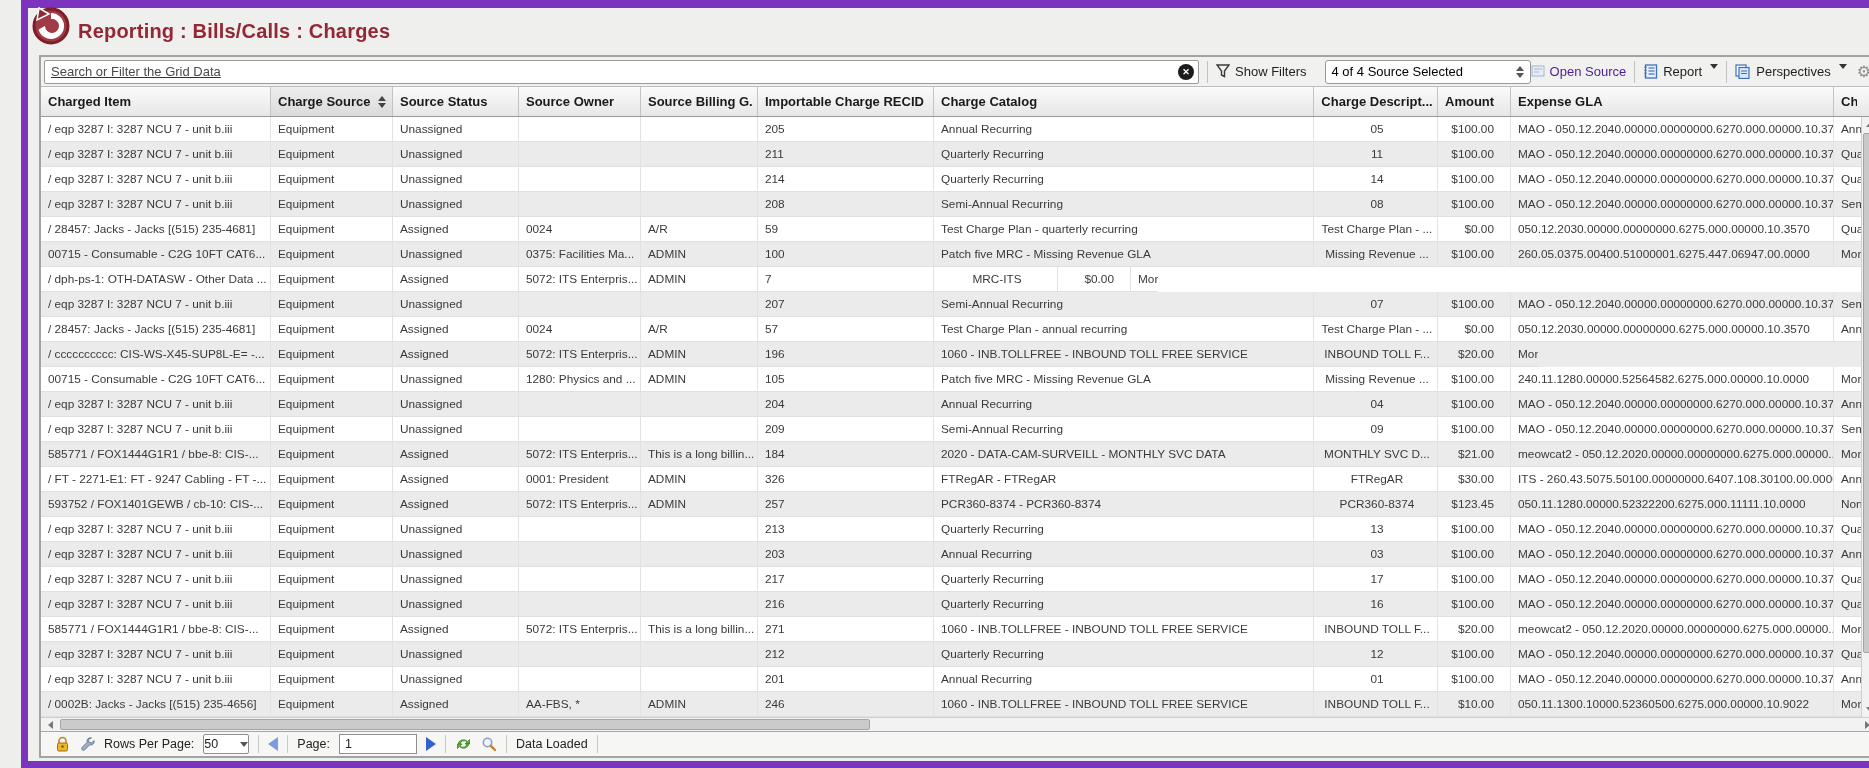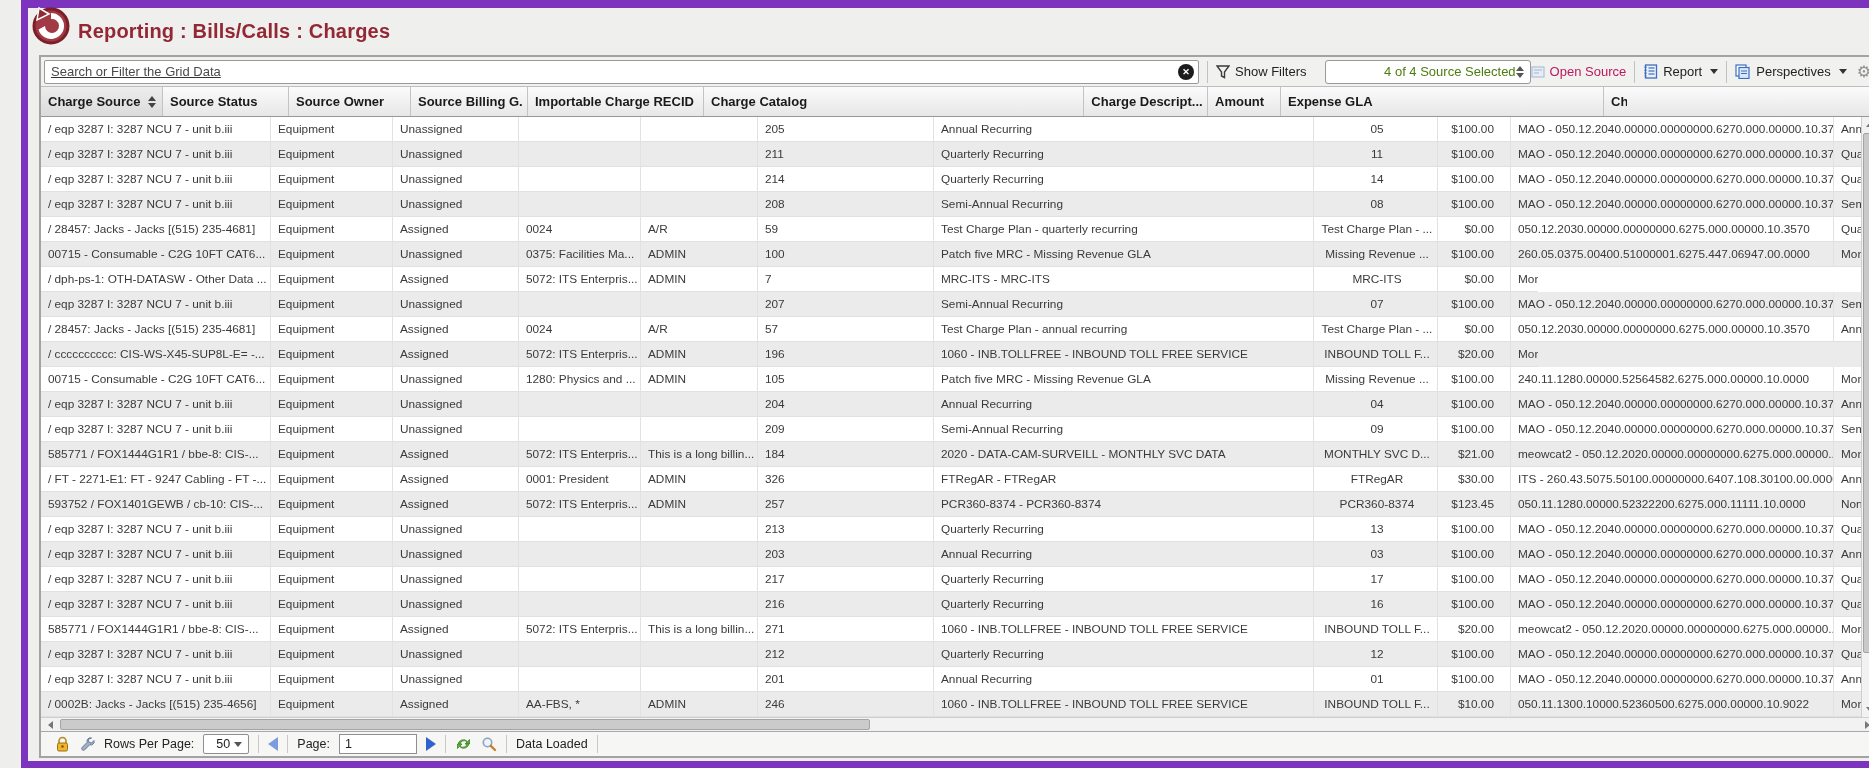--- a/index.html
+++ b/index.html
@@ -39,32 +39,32 @@
     width:100%; height:24px; border:1px solid #9a9a9a; background:#fff;
     font-family:inherit; font-size:13px; padding:0 26px 0 6px; color:#333; border-radius:2px;text-decoration:underline;
   }
   .search-input::placeholder { color:#4a4a4a; opacity:1; }
   .clear-btn {
     position:absolute; right:5px; top:4px; width:16px; height:16px; border:none; cursor:pointer;
     background:#1c1c1c; color:#fff; border-radius:50%; font-size:9px; line-height:16px;
     text-align:center; font-weight:bold; padding:0;
   }
   .tb-sep { width:1px; height:22px; background:#c2c2c2; margin:0 8px; flex:0 0 1px; }
-  .tb-btn { display:flex; align-items:center; gap:5px; cursor:pointer; white-space:nowrap; }
+  .tb-btn { display:flex; gap:5px; cursor:pointer; white-space:nowrap; }
   .funnel-icon { width:14px; height:14px; }
   .source-select {
     margin-left:18px; width:212px; height:24px; background:#fff; border:1px solid #9a9a9a;
     border-radius:3px; display:flex; align-items:center; padding:0 6px; cursor:pointer;
   }
-  .source-select .val { flex:1; font-size:13px; color:#4d7c0f;text-align:right; }
+  .source-select .val { flex:1; font-size:13px; color:#000000; }
   .spinner { display:flex; flex-direction:column; gap:2px; align-items:center; }
   .tri-up   { width:0; height:0; border-left:4px solid transparent; border-right:4px solid transparent; border-bottom:5px solid #555; }
   .tri-down { width:0; height:0; border-left:4px solid transparent; border-right:4px solid transparent; border-top:5px solid #555; }
   .right-cluster { margin-left:auto; display:flex; align-items:center; }
-  .disabled-btn { color:#be185d; cursor:default; }
+  .disabled-btn { color:#4c1d95; cursor:default; }
   .disabled-btn svg { opacity:.45; }
   .caret { width:0; height:0; border-left:4px solid transparent; border-right:4px solid transparent; border-top:5px solid #333; margin-left:3px; }
   .gear { font-size:16px; color:#8f8f8f; margin-left:10px; cursor:pointer; }
 
   
   .thead {
     flex:0 0 30px; display:flex; background:linear-gradient(#fbfbfb,#e7e7e7);
     border-bottom:1px solid #989898; font-size:13px; font-weight:bold; color:#1a1a1a;
   }
   .th {
@@ -120,21 +120,21 @@
   .hs-thumb { position:absolute; left:19px; top:1px; width:810px; height:11px; background:#cbcbcb; border:1px solid #a5a5a5; border-radius:2px; cursor:grab; }
 
   
   .statusbar {
     flex:1; background:#f6f6f5; border-top:1px solid #a8a8a8;
     display:flex; align-items:center; gap:9px; padding-left:14px; font-size:12.5px; color:#222;
   }
   .sb-sep { width:1px; height:18px; background:#c9c9c9; }
   .rpp-select {
     width:46px; height:20px; background:#fff; border:1px solid #8f8f8f; border-radius:2px;
-    display:flex; align-items:center; padding:0 12px; cursor:pointer; gap:4px;
+    display:flex; align-items:center; padding:0 0; cursor:pointer; gap:4px;
   }
   .rpp-select .val { flex:1; font-size:12.5px; }
   .page-input {
     width:78px; height:20px; background:#fff; border:1px solid #8f8f8f;
     font-family:inherit; font-size:12.5px; padding:0 5px; color:#222;
   }
   .pager-prev { width:0; height:0; border-top:7px solid transparent; border-bottom:7px solid transparent; border-right:10px solid #7d9ce0; cursor:pointer; }
   .pager-next { width:0; height:0; border-top:7px solid transparent; border-bottom:7px solid transparent; border-left:10px solid #2f62cf; cursor:pointer; }
   .sb-icon { cursor:pointer; display:flex; align-items:center; }
 </style>
@@ -204,20 +204,23 @@
             <line x1="6" y1="9.5" x2="12" y2="9.5" stroke="#3d6fc0" stroke-width="1"></line>
           </svg>
           <span>Perspectives</span>
           <span class="caret"></span>
         </div>
         <span class="gear">⚙</span>
       </div>
     </div>
 
     <div class="thead" id="thead">
+        <div class="th c0">
+          <span class="lbl">Charged Item</span>
+        </div>
         <div class="th c1 sorted">
           <span class="lbl">Charge Source</span>
           <span class="sort-icon">
             <span class="tri-up"></span>
             <span class="tri-down"></span>
           </span>
         </div>
         <div class="th c2">
           <span class="lbl">Source Status</span>
         </div>
@@ -328,21 +331,20 @@
             <div class="cell c9">260.05.0375.00400.51000001.6275.447.06947.00.0000</div>
             <div class="cell c10">Mon</div>
           </div>
           <div class="row">
             <div class="cell c0">/ dph-ps-1: OTH-DATASW - Other Data ...</div>
             <div class="cell c1">Equipment</div>
             <div class="cell c2">Assigned</div>
             <div class="cell c3">5072: ITS Enterpris...</div>
             <div class="cell c4">ADMIN</div>
             <div class="cell c5">7</div>
-            <div class="cell c6">MRC-ITS - MRC-ITS</div>
             <div class="cell c7">MRC-ITS</div>
             <div class="cell c8 amount">$0.00</div>
             <div class="cell c10">Mon</div>
           </div>
           <div class="row">
             <div class="cell c0">/ eqp 3287 I: 3287 NCU 7 - unit b.iii</div>
             <div class="cell c1">Equipment</div>
             <div class="cell c2">Unassigned</div>
             <div class="cell c3"></div>
             <div class="cell c4"></div>

